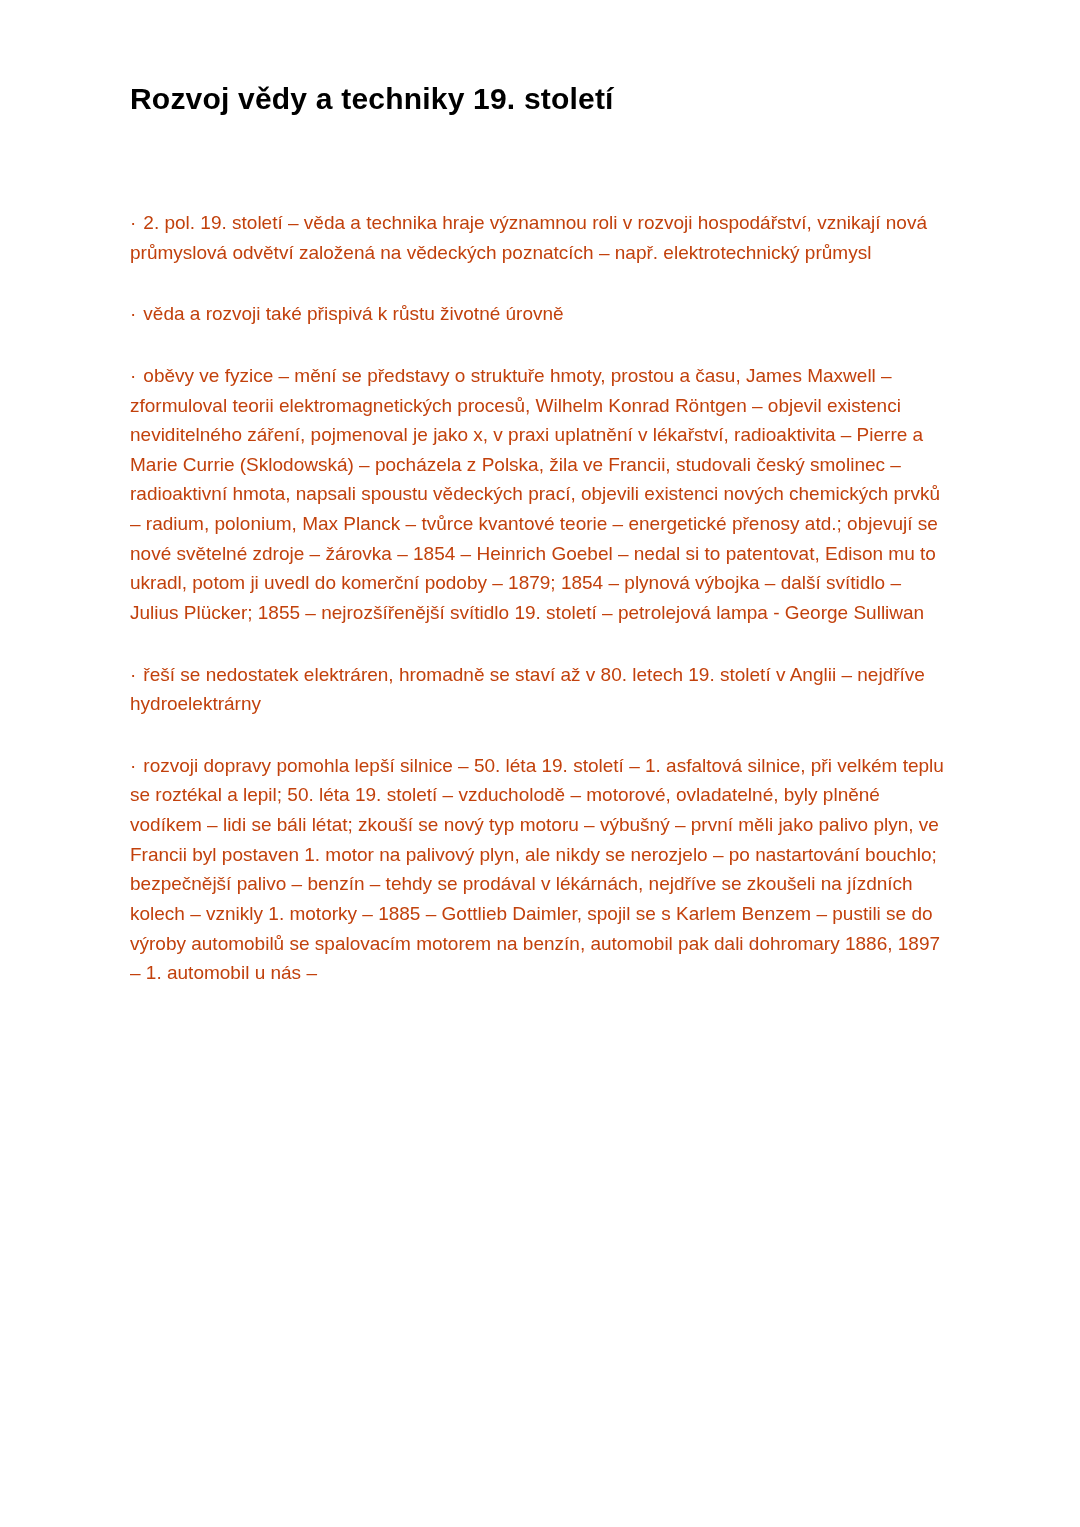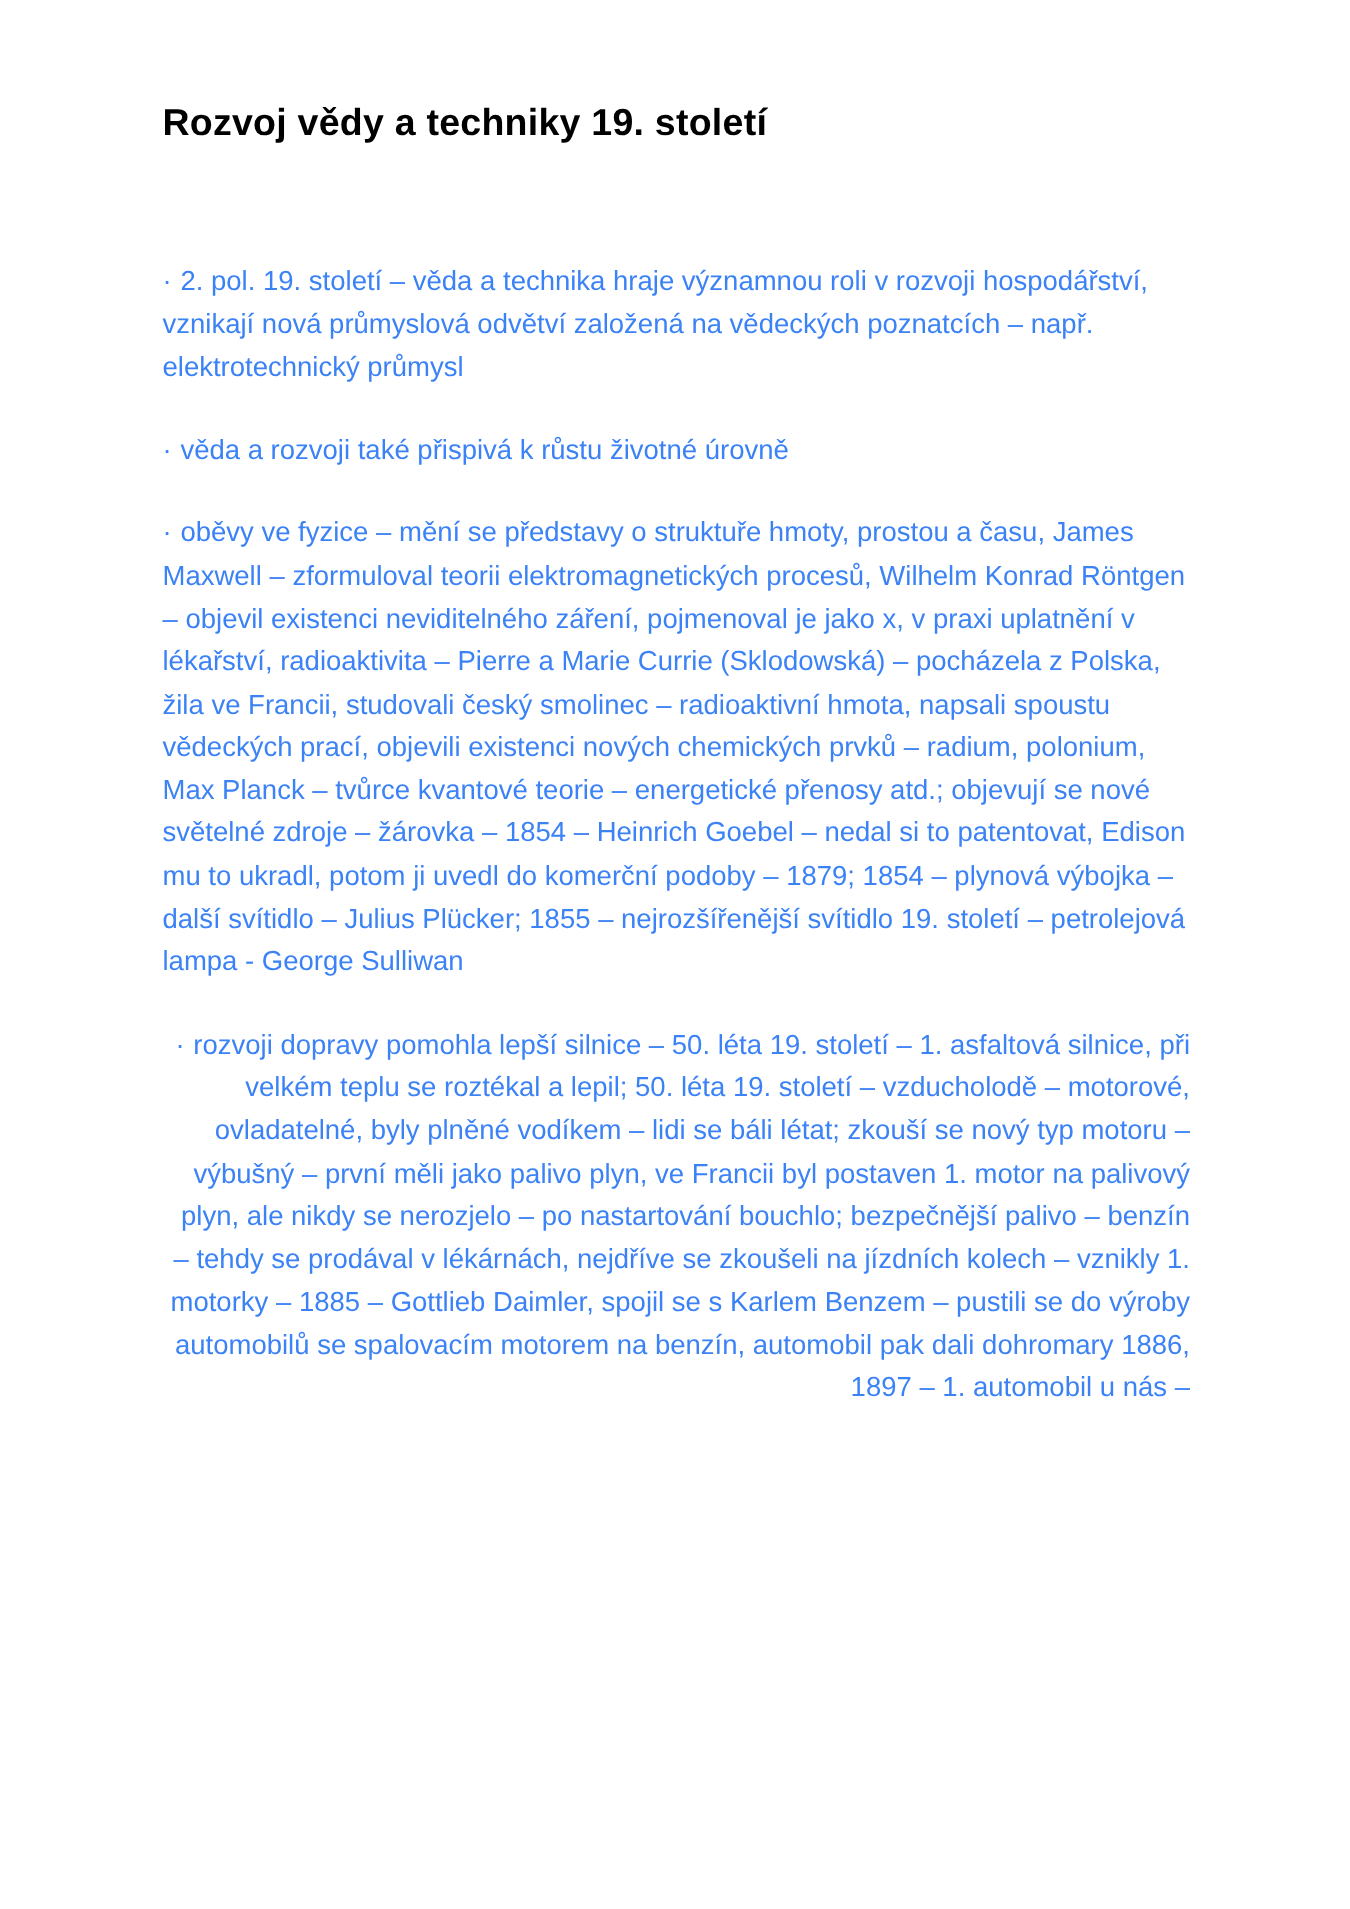--- a/index.html
+++ b/index.html
@@ -24,45 +24,45 @@
     font-weight: 700;
     color: #000000;
     letter-spacing: 0.2px;
     margin-bottom: 92px;
     font-family: "Liberation Sans", "DejaVu Sans", sans-serif;
   }
   .doc-body {
     width: 822px;
   }
   .para {
-    font-size: 22px;
+    font-size: 19px;
     line-height: 1.56;
     margin-bottom: 32px;
-    color: #3b82f6;
+    color: #c2410c;
     text-align: left;
   }
   .para:last-child {
     margin-bottom: 0;
-    text-align: right;
   }
   .bullet {
     display: inline;
     margin-right: 7px;
   }
 </style>
 </head>
 <body>
 
 <div class="page">
   <h1 class="doc-title">Rozvoj vědy a techniky 19. století</h1>
 
   <div class="doc-body">
     <p class="para"><span class="bullet">·</span><span>2. pol. 19. století – věda a technika hraje významnou roli v rozvoji hospodářství, vznikají nová průmyslová odvětví založená na vědeckých poznatcích – např. elektrotechnický průmysl</span></p>
 
     <p class="para"><span class="bullet">·</span><span>věda a rozvoji také přispivá k růstu životné úrovně</span></p>
 
     <p class="para"><span class="bullet">·</span><span>oběvy ve fyzice – mění se představy o struktuře hmoty, prostou a času, James Maxwell – zformuloval teorii elektromagnetických procesů, Wilhelm Konrad Röntgen – objevil existenci neviditelného záření, pojmenoval je jako x, v praxi uplatnění v lékařství, radioaktivita – Pierre a Marie Currie (Sklodowská) – pocházela z Polska, žila ve Francii, studovali český smolinec – radioaktivní hmota, napsali spoustu vědeckých prací, objevili existenci nových chemických prvků – radium, polonium, Max Planck – tvůrce kvantové teorie – energetické přenosy atd.; objevují se nové světelné zdroje – žárovka – 1854 – Heinrich Goebel – nedal si to patentovat, Edison mu to ukradl, potom ji uvedl do komerční podoby – 1879; 1854 – plynová výbojka – další svítidlo – Julius Plücker; 1855 – nejrozšířenější svítidlo 19. století – petrolejová lampa - George Sulliwan</span></p>
 
 
+    <p class="para"><span class="bullet">·</span><span>řeší se nedostatek elektráren, hromadně se staví až v 80. letech 19. století v Anglii – nejdříve hydroelektrárny</span></p>
 
     <p class="para"><span class="bullet">·</span><span>rozvoji dopravy pomohla lepší silnice – 50. léta 19. století – 1. asfaltová silnice, při velkém teplu se roztékal a lepil; 50. léta 19. století – vzducholodě – motorové, ovladatelné, byly plněné vodíkem – lidi se báli létat; zkouší se nový typ motoru – výbušný – první měli jako palivo plyn, ve Francii byl postaven 1. motor na palivový plyn, ale nikdy se nerozjelo – po nastartování bouchlo; bezpečnější palivo – benzín – tehdy se prodával v lékárnách, nejdříve se zkoušeli na jízdních kolech – vznikly 1. motorky – 1885 – Gottlieb Daimler, spojil se s Karlem Benzem – pustili se do výroby automobilů se spalovacím motorem na benzín, automobil pak dali dohromary 1886, 1897 – 1. automobil u nás –</span></p>
   </div>
 </div>
 
 </body></html>

